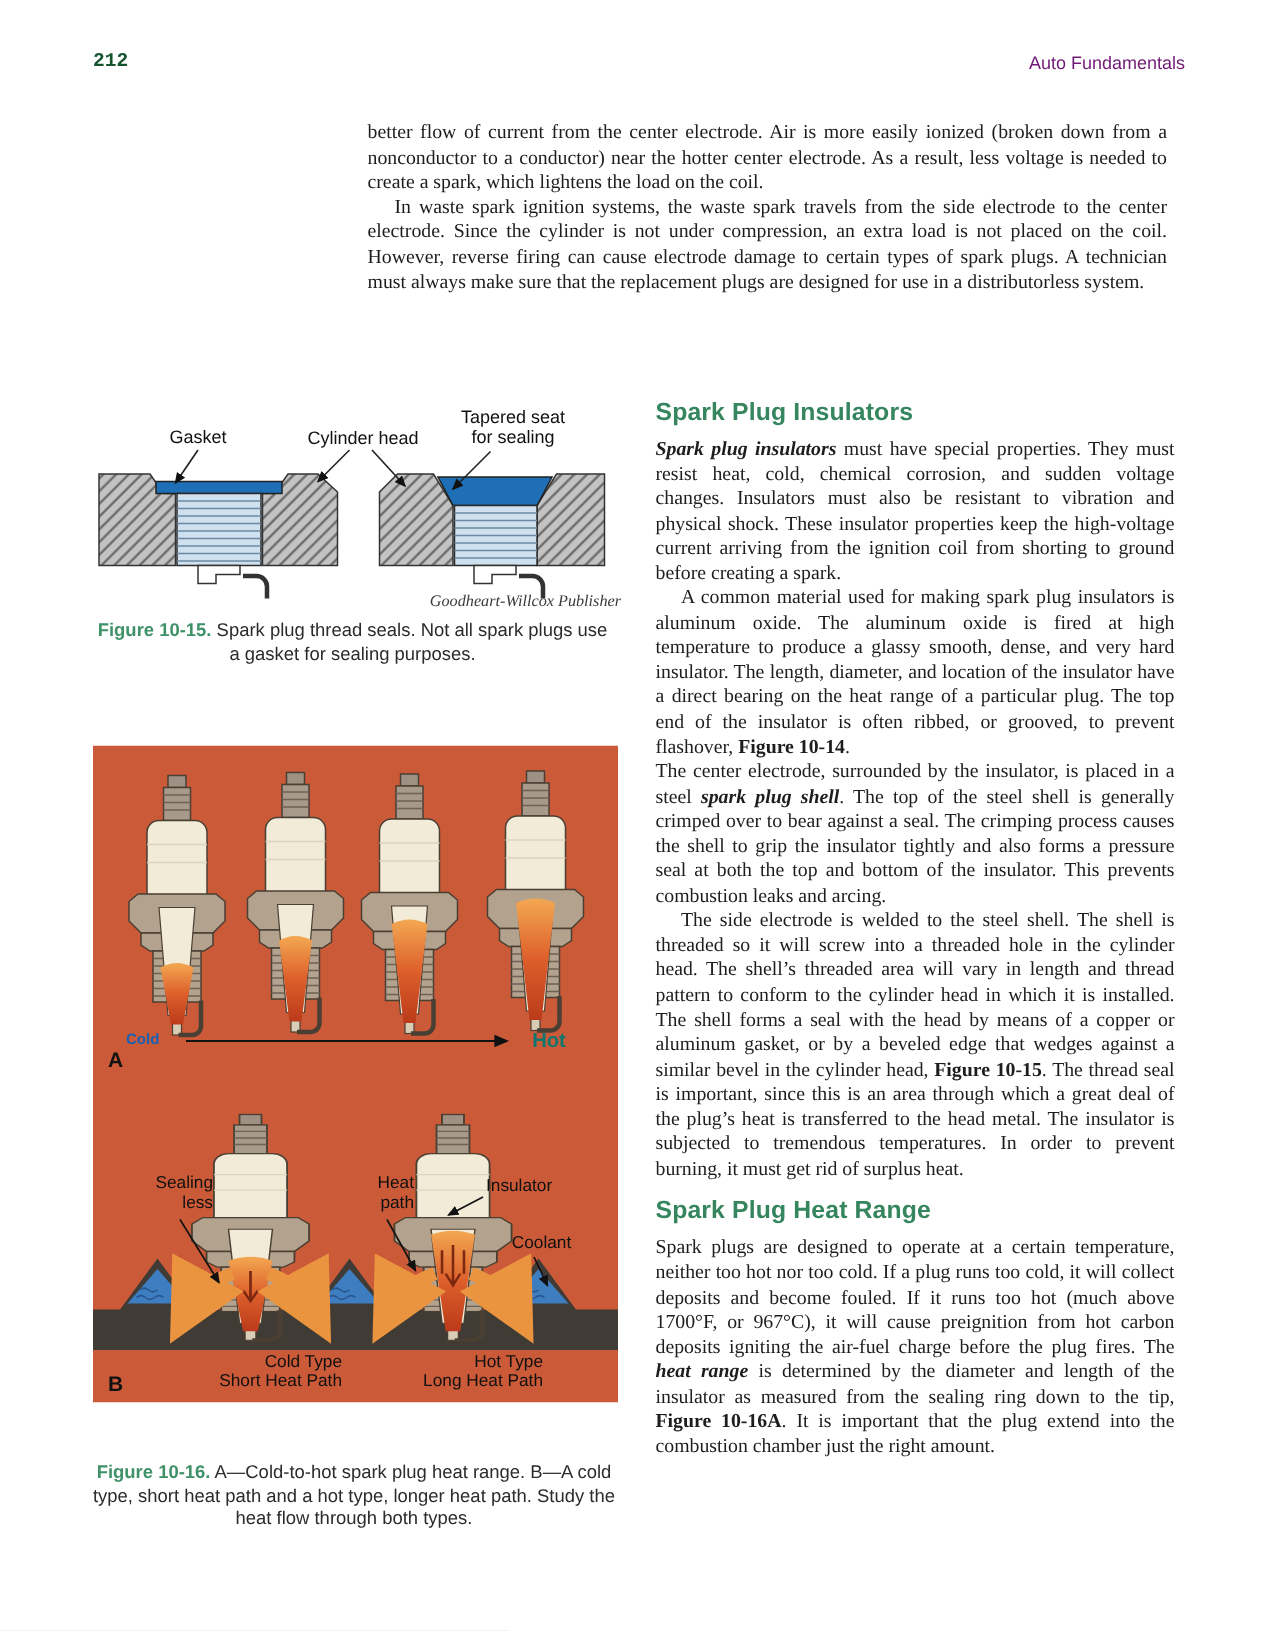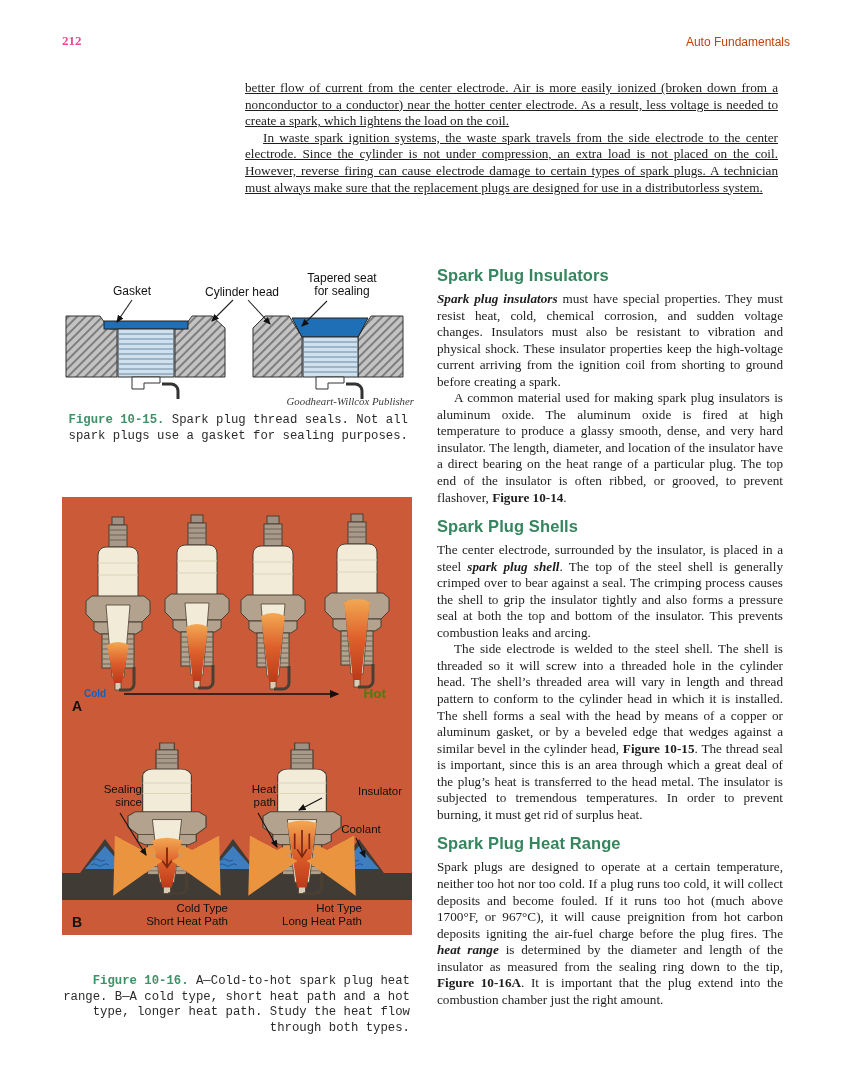--- a/index.html
+++ b/index.html
@@ -7,55 +7,55 @@
     --caption-green:#3f9168;
     --cold-blue:#1661b8;
     --gasket-blue:#1e6fb6;
     --fig-orange:#cb5b38;
     --footer-gray:#9b9b9b;
   }
   html,body{margin:0;padding:0;background:#e9e9e9;}
   .page{position:relative;width:849px;height:1087px;background:#ffffff;margin:0 auto;
         font-family:"Liberation Serif",serif;color:#1d1d1d;overflow:hidden;}
   
-  .hdr-num{position:absolute;left:62px;top:33px;font-family:Liberation Serif, serif;
-           font-weight:bold;font-size:13px;color:#ec4899;}
+  .hdr-num{position:absolute;left:62px;top:33px;font-family:Liberation Mono, monospace;
+           font-weight:bold;font-size:13px;color:#14532d;}
   .hdr-title{position:absolute;left:437px;top:35px;width:353px;text-align:right;
-             font-family:"Liberation Sans",sans-serif;font-size:12px;color:#c2410c;}
-  
-  .intro{position:absolute;left:245px;top:80px;width:533px;text-decoration:underline;}
+             font-family:"Liberation Sans",sans-serif;font-size:12px;color:#701a75;}
+  
+  .intro{position:absolute;left:245px;top:80px;width:533px;}
   .intro p{margin:0;font-size:13.2px;line-height:16.6px;text-align:justify;}
   .intro p.ind{text-indent:18px;}
   
   .col-right{position:absolute;left:437px;top:222px;width:346px;margin-top:44px;}
   .col-right h2{font-family:"Liberation Sans",sans-serif;font-weight:bold;font-size:16.5px;
                 color:var(--heading-green);margin:11px 0 6px 0;letter-spacing:.1px;}
   .col-right h2:first-child{margin-top:0;}
   .col-right p{margin:0;font-size:13.2px;line-height:16.55px;text-align:justify;}
   .col-right p.ind{text-indent:17px;}
   .bi{font-weight:bold;font-style:italic;}
   .b{font-weight:bold;}
   
   .fig15{position:absolute;left:62px;top:268px;width:352px;height:145px;}
   .fig15 svg{position:absolute;left:0;top:0;}
   .f15lab{position:absolute;font-family:"Liberation Sans",sans-serif;font-size:12px;
           line-height:13px;color:#111;text-align:center;}
   .credit{position:absolute;font-family:"Liberation Sans",sans-serif;font-style:italic;
           font-size:10.8px;color:#3a3a3a;text-align:right;}
-  .caption{position:absolute;font-family:Liberation Mono, monospace;font-size:12.3px;
-           line-height:15.5px;color:#2b2b2b;text-align:right;}
+  .caption{position:absolute;font-family:Liberation Sans, sans-serif;font-size:12.3px;
+           line-height:15.5px;color:#2b2b2b;text-align:center;}
   .cap-lead{font-weight:bold;color:var(--caption-green);}
   
   .fig16{position:absolute;left:62px;top:497px;width:350px;height:438px;}
   .fig16 svg{position:absolute;left:0;top:0;}
   .f16lab{position:absolute;font-family:"Liberation Sans",sans-serif;font-size:11.5px;
           line-height:13px;color:#101010;text-align:center;}
   .f16lab span{display:block;text-align:right;}
   .lab-cold{font-weight:bold;font-size:10px;color:var(--cold-blue);text-align:left;}
-  .lab-hot{font-weight:bold;font-size:13.5px;color:#4d7c0f;text-align:right;}
+  .lab-hot{font-weight:bold;font-size:13.5px;color:#0f766e;text-align:center;}
   .lab-panel{font-weight:bold;font-size:14px;color:#111;text-align:left;}
   
   .footer{position:absolute;left:437px;top:1042px;width:349px;text-align:right;
           font-family:"Liberation Sans",sans-serif;font-size:11px;color:var(--footer-gray);}
 </style>
 </head>
 <body>
 
 <div class="page">
 
@@ -187,44 +187,43 @@
         <path d="M294,341 L303,360" marker-end="url(#arB)"></path>
       </g>
     </svg>
 
     <div class="f16lab lab-cold" style="left:22px;top:190px;width:40px;">Cold</div>
     <div class="f16lab lab-hot" style="left:284px;top:190px;width:40px;">Hot</div>
     <div class="f16lab lab-panel" style="left:10px;top:203px;width:20px;">A</div>
     <div class="f16lab lab-panel" style="left:10px;top:419px;width:20px;">B</div>
     <div class="f16lab" style="left:28px;top:286px;width:52px;">
       <span>Sealing</span>
-      <span>since</span>
+      <span>less</span>
     </div>
     <div class="f16lab" style="left:170px;top:286px;width:44px;">
       <span>Heat</span>
       <span>path</span>
     </div>
-    <div class="f16lab" style="left:262px;top:288px;width:62px;text-align:center;margin-left:25px;">Insulator</div>
+    <div class="f16lab" style="left:262px;top:288px;width:62px;text-align:left;">Insulator</div>
     <div class="f16lab" style="left:270px;top:326px;width:58px;text-align:center;">Coolant</div>
     <div class="f16lab" style="left:46px;top:405px;width:120px;">
       <span>Cold Type</span>
       <span>Short Heat Path</span>
     </div>
     <div class="f16lab" style="left:180px;top:405px;width:120px;">
       <span>Hot Type</span>
       <span>Long Heat Path</span>
     </div>
   </div>
   <div class="caption" style="left:62px;top:954px;width:348px;margin-top:20px;"><span class="cap-lead">Figure 10-16.</span><span> A—Cold-to-hot spark plug heat range. B—A cold type, short heat path and a hot type, longer heat path. Study the heat flow through both types.</span></div>
 
   <div class="col-right">
     <h2>Spark Plug Insulators</h2>
     <p><span class="bi">Spark plug insulators</span><span> must have special properties. They must resist heat, cold, chemical corrosion, and sudden voltage changes. Insulators must also be resistant to vibration and physical shock. These insulator properties keep the high-voltage current arriving from the ignition coil from shorting to ground before creating a spark.</span></p>
     <p class="ind"><span>A common material used for making spark plug insulators is aluminum oxide. The aluminum oxide is fired at high temperature to produce a glassy smooth, dense, and very hard insulator. The length, diameter, and location of the insulator have a direct bearing on the heat range of a particular plug. The top end of the insulator is often ribbed, or grooved, to prevent flashover, </span><span class="b">Figure 10-14</span><span>.</span></p>
-    <h2>Spark Plug Shells</h2>
     <p><span>The center electrode, surrounded by the insulator, is placed in a steel </span><span class="bi">spark plug shell</span><span>. The top of the steel shell is generally crimped over to bear against a seal. The crimping process causes the shell to grip the insulator tightly and also forms a pressure seal at both the top and bottom of the insulator. This prevents combustion leaks and arcing.</span></p>
     <p class="ind"><span>The side electrode is welded to the steel shell. The shell is threaded so it will screw into a threaded hole in the cylinder head. The shell’s threaded area will vary in length and thread pattern to conform to the cylinder head in which it is installed. The shell forms a seal with the head by means of a copper or aluminum gasket, or by a beveled edge that wedges against a similar bevel in the cylinder head, </span><span class="b">Figure 10-15</span><span>. The thread seal is important, since this is an area through which a great deal of the plug’s heat is transferred to the head metal. The insulator is subjected to tremendous temperatures. In order to prevent burning, it must get rid of surplus heat.</span></p>
     <h2>Spark Plug Heat Range</h2>
     <p><span>Spark plugs are designed to operate at a certain temperature, neither too hot nor too cold. If a plug runs too cold, it will collect deposits and become fouled. If it runs too hot (much above 1700°F, or 967°C), it will cause preignition from hot carbon deposits igniting the air-fuel charge before the plug fires. The </span><span class="bi">heat range</span><span> is determined by the diameter and length of the insulator as measured from the sealing ring down to the tip, </span><span class="b">Figure 10-16A</span><span>. It is important that the plug extend into the combustion chamber just the right amount.</span></p>
   </div>
 
 
 </div>
 
 </body></html>

